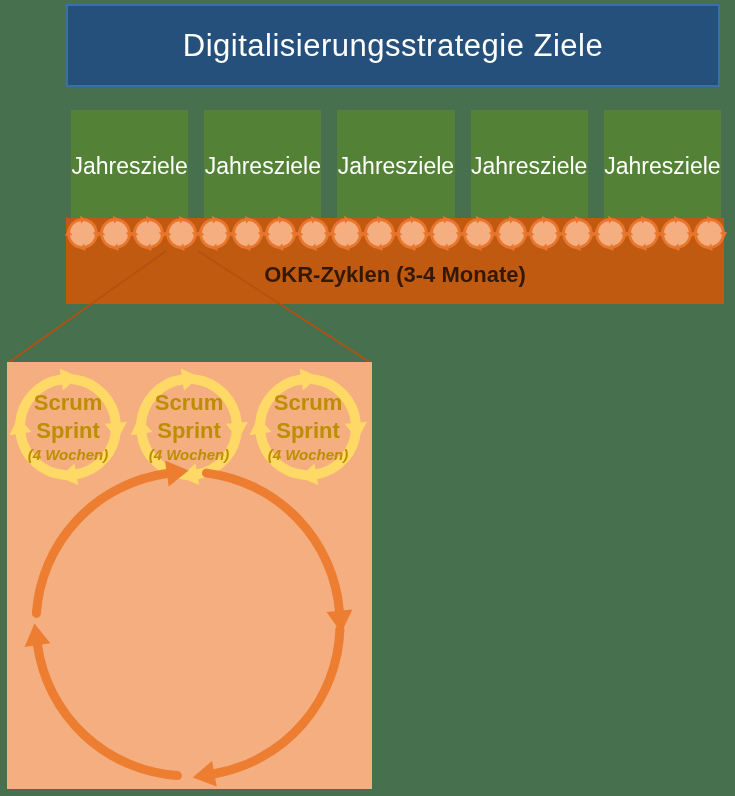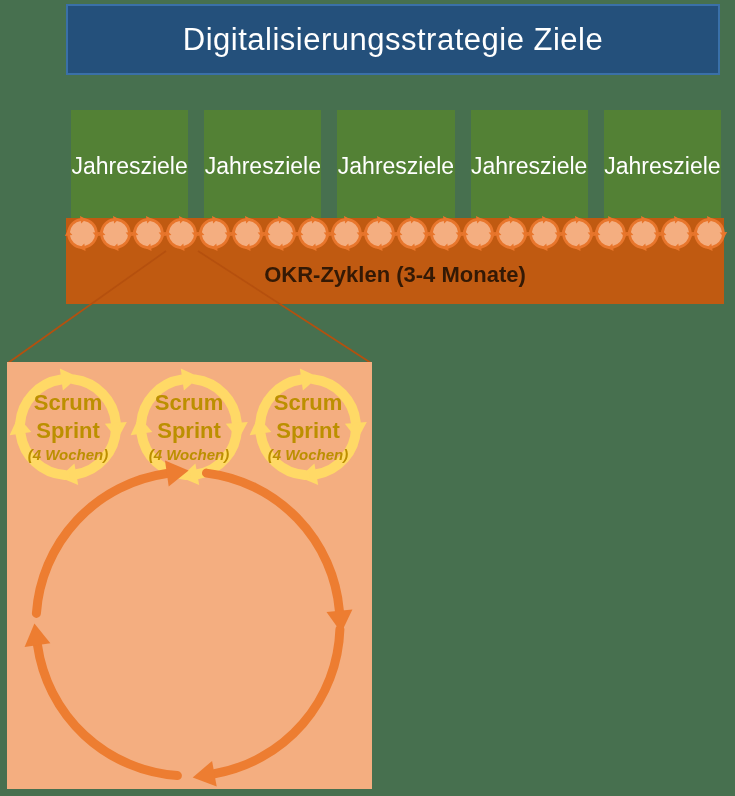--- a/index.html
+++ b/index.html
@@ -2,21 +2,21 @@
 <html style="--background: #47704F; --title-bg: #24507B; --title-border: #3A70A8; --title-text: #FFFFFF; --goal-bg: #538135; --goal-text: #FFFFFF; --bar-bg: #C05A11; --bar-text: #331905; --cycle-icon-fill: #F4AE80; --cycle-icon-arrow: #E8762C; --zoom-box-bg: #F4AE80; --callout-line: #B5500E; --sprint-arrow: #FFD966; --sprint-text: #BC8F00; --okr-arrow: #ED7D31; --okr-text: #D16E2A;"><head>
 <meta charset="utf-8">
 <style>
   html,body{margin:0;padding:0;background:#333;}
   .canvas{
     position:relative;width:735px;height:796px;overflow:hidden;
     background:var(--background,#47704F);
     font-family:"Liberation Sans",sans-serif;
   }
   .title-banner{
-    position:absolute;left:66px;top:4px;width:654px;height:71px;box-sizing:border-box;
+    position:absolute;left:66px;top:4px;width:654px;height:83px;box-sizing:border-box;
     background:var(--title-bg,#24507B);border:2px solid var(--title-border,#3A70A8);
     display:flex;align-items:center;justify-content:center;
   }
   .title-text{margin:0;font-size:31px;font-weight:400;color:var(--title-text,#fff);letter-spacing:.5px;}
   .goals-row{position:absolute;left:71px;top:110px;width:650px;height:113px;display:flex;gap:16px;}
   .goal-box{flex:1;background:var(--goal-bg,#538135);display:flex;align-items:center;justify-content:center;}
   .goal-label{color:var(--goal-text,#fff);font-size:23px;}
   .okr-bar{position:absolute;left:66px;top:218px;width:658px;height:86px;background:var(--bar-bg,#C05A11);}
   .cycle-icons-row{position:absolute;left:0;top:-1px;width:658px;height:33px;display:flex;justify-content:space-between;overflow:visible;}
   .cycle-icon{width:33px;height:33px;flex:0 0 auto;overflow:visible;}

